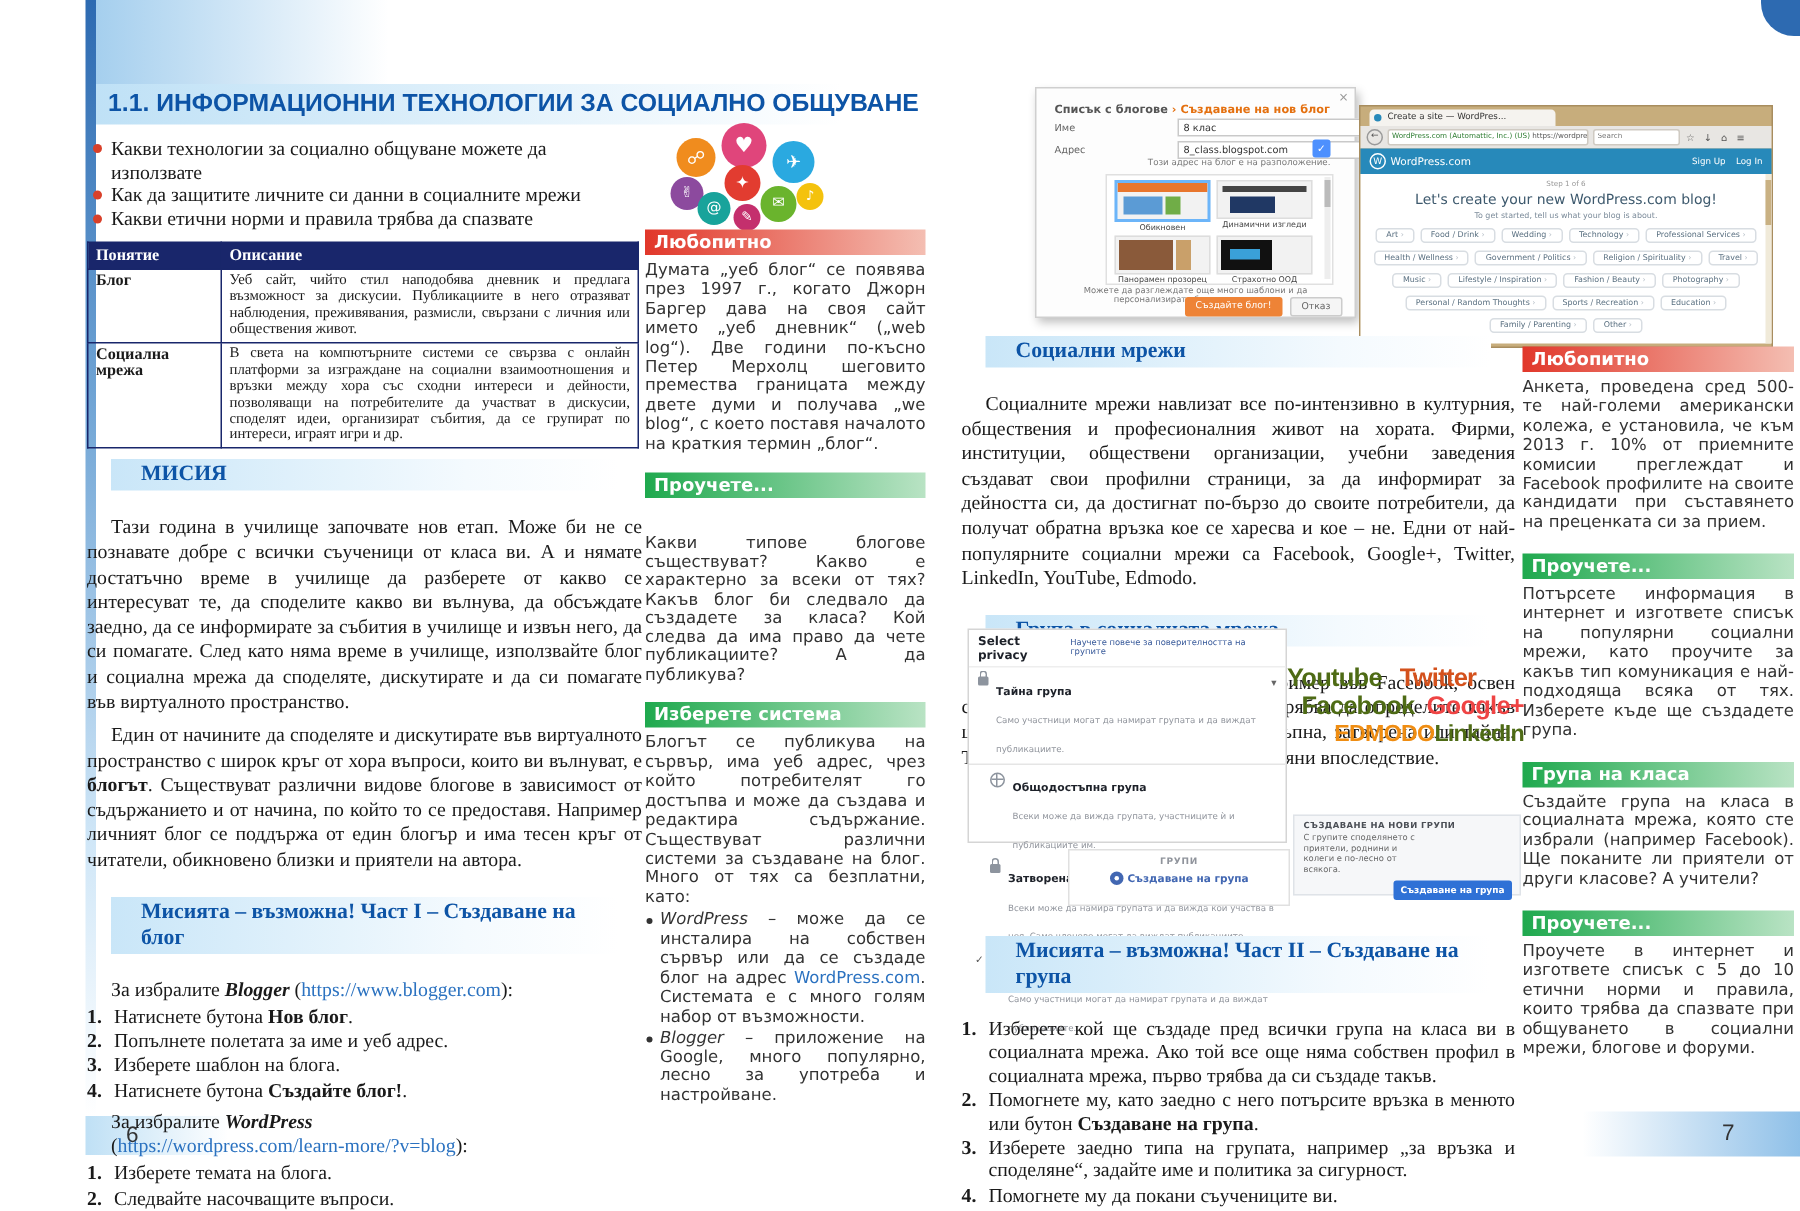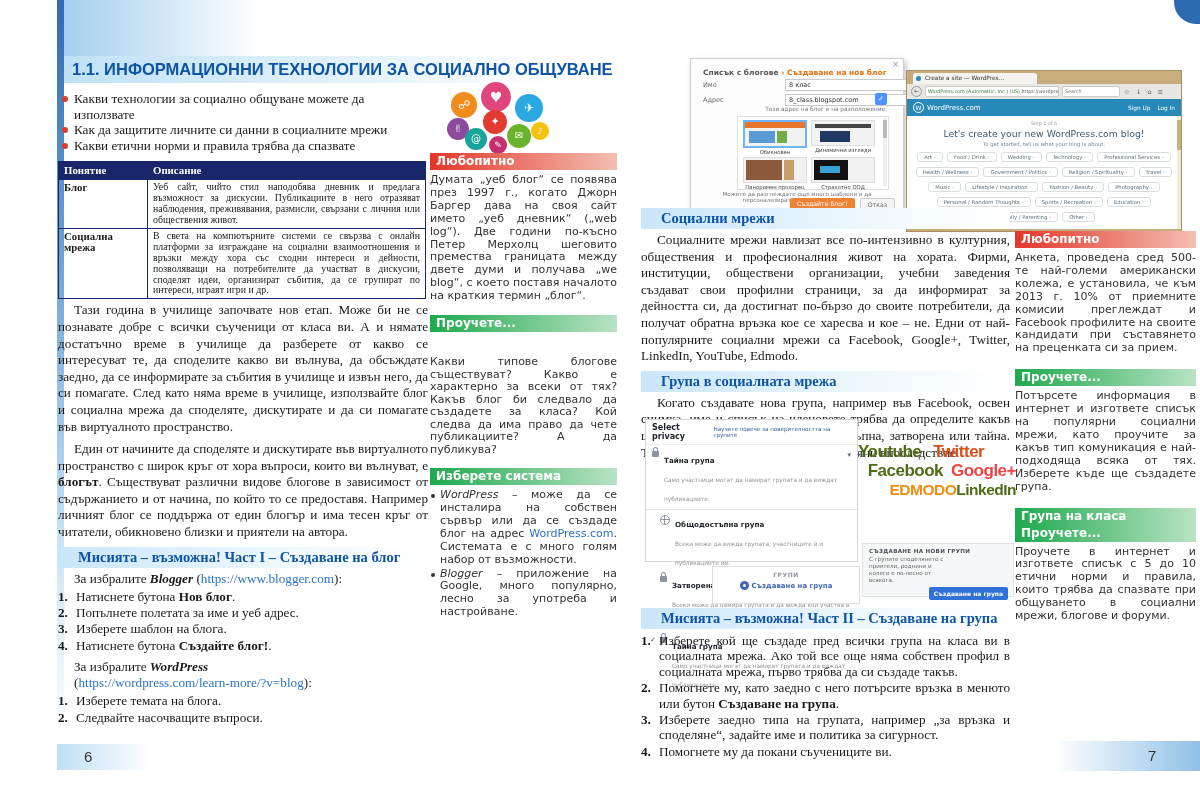--- a/index.html
+++ b/index.html
@@ -11,21 +11,21 @@
   .corner-tl{left:64px;top:0;width:195px;height:57px;background:linear-gradient(90deg,#a5cfee 0%,#ffffff 100%);}
   .corner-tr{left:1174px;top:0;width:26px;height:24px;background:#2d6ab1;border-bottom-left-radius:22px;}
   .title-band{left:64px;top:56px;width:553px;height:27px;background:linear-gradient(90deg,#bfe1f6 0%,#ffffff 90%);line-height:27px;font-family:"Liberation Sans",sans-serif;font-weight:bold;font-size:16.5px;color:#0d54a6;padding-left:8px;box-sizing:border-box;white-space:nowrap;}
   .pagenum-strip-l{left:57px;top:744px;width:95px;height:26px;background:linear-gradient(90deg,#bfe0f5 0%,#ffffff 100%);}
   .pagenum-strip-r{left:1055px;top:741px;width:145px;height:30px;background:linear-gradient(90deg,#ffffff 0%,#8fc0e8 100%);}
   .pagenum{font-family:"Liberation Sans",sans-serif;font-size:15px;color:#333;}
   .pn6{left:84px;top:748px;}
   .pn7{left:1148px;top:747px;}
 
   
-  .band{background:linear-gradient(90deg,#c9e6f8 0%,#f4fafe 70%,#ffffff 100%);color:#0d54a6;font-weight:bold;font-size:14.5px;padding:2px 6px 2px 20px;margin:0;}
+  .band{background:linear-gradient(90deg,#c9e6f8 0%,#f4fafe 70%,#ffffff 100%);color:#0d54a6;font-weight:bold;font-size:14.5px;padding:2px 6px 2px 20px;margin:16px;}
   .para{font-size:13.2px;line-height:16.6px;text-align:justify;text-indent:16px;margin:3px 0 6px 0;}
   .link{color:#2b72c0;text-decoration:none;}
   ol.steps{margin:2px 0 0 0;padding:0;list-style:none;counter-reset:st;}
   ol.steps li{counter-increment:st;font-size:13.2px;line-height:15.4px;padding-left:18px;position:relative;text-align:justify;margin-bottom:1px;}
   ol.steps li::before{content:counter(st) ".";position:absolute;left:0;font-weight:bold;}
 
   
   .left-main{left:58px;top:88px;width:370px;}
   .learn-h{margin-left:22px;font-weight:bold;color:#0d54a6;font-size:13.8px;}
   ul.learn{margin:3px 0 0 2px;padding:0;list-style:none;}
@@ -185,20 +185,21 @@
       <td class="term">Блог</td>
       <td class="desc">Уеб сайт, чийто стил наподобява дневник и предлага възможност за дискусии. Публикациите в него отразяват наблюдения, преживявания, размисли, свързани с личния или обществения живот.</td>
     </tr>
     <tr>
       <td class="term">Социална мрежа</td>
       <td class="desc">В света на компютърните системи се свързва с онлайн платформи за изграждане на социални взаимоотношения и връзки между хора със сходни интереси и дейности, позволяващи на потребителите да участват в дискусии, споделят идеи, организират събития, да се групират по интереси, играят игри и др.</td>
     </tr>
   </tbody>
     </table>
 
+  <div class="band" style="margin-top:7px;">МИСИЯ</div>
   <p class="para">Тази година в училище започвате нов етап. Може би не се познавате добре с всички съученици от класа ви. А и нямате достатъчно време в училище да разберете от какво се интересуват те, да споделите какво ви вълнува, да обсъждате заедно, да се информирате за събития в училище и извън него, да си помагате. След като няма време в училище, използвайте блог и социална мрежа да споделяте, дискутирате и да си помагате във виртуалното пространство.</p>
 
   <p class="para"><span>Един от начините да споделяте и дискутирате във виртуалното пространство с широк кръг от хора въпроси, които ви вълнуват, е </span><b>блогът</b><span>. Съществуват различни видове блогове в зависимост от съдържанието и от начина, по който то се предоставя. Например личният блог се поддържа от един блогър и има тесен кръг от читатели, обикновено близки и приятели на автора.</span></p>
 
   <div class="band">Мисията – възможна! Част I – Създаване на блог</div>
   <p class="m1-intro"><span>За избралите </span><b><i>Blogger</i></b><span> (</span><a class="link" href="#">https://www.blogger.com</a><span>):</span></p>
   <ol class="steps">
     <li><span>Натиснете бутона </span><b>Нов блог</b><span>.</span></li>
     <li><span>Попълнете полетата за име и уеб адрес.</span></li>
     <li><span>Изберете шаблон на блога.</span></li>
@@ -216,20 +217,21 @@
 
 <div class="abs left-side">
   <div class="sb-head sb-red">Любопитно</div>
   <div class="sb-body">Думата „уеб блог“ се появява през 1997 г., когато Джорн Баргер дава на своя сайт името „уеб дневник“ („web log“). Две години по-късно Петер Мерхолц шеговито премества границата между двете думи и получава „we blog“, с което поставя началото на краткия термин „блог“.</div>
 
   <div class="sb-head sb-green">Проучете...</div>
   <div class="sb-body" style="line-height:12.5px;margin-top:24px;">Какви типове блогове съществуват? Какво е характерно за всеки от тях? Какъв блог би следвало да създадете за класа? Кой следва да има право да чете публикациите? А да публикува?</div>
 
   <div class="sb-head sb-green">Изберете система</div>
   <div class="sb-body">
+    <span>Блогът се публикува на сървър, има уеб адрес, чрез който потребителят го достъпва и може да създава и редактира съдържание. Съществуват различни системи за създаване на блог. Много от тях са безплатни, като:</span>
     <ul class="sys">
       <li><span class="it">WordPress</span><span> – може да се инсталира на собствен сървър или да се създаде блог на адрес </span><a class="link" href="#">WordPress.com</a><span>. Системата е с много голям набор от възможности.</span></li>
       <li><span class="it">Blogger</span><span> – приложение на Google, много популярно, лесно за употреба и настройване.</span></li>
     </ul>
   </div>
 </div>
 
 <div class="abs blogger">
   <span class="bg-close">×</span>
   <div class="bg-bc"><span>Списък с блогове</span> <span class="or">›</span> <span class="or">Създаване на нов блог</span></div>
@@ -405,16 +407,17 @@
 </div>
 
 <div class="abs right-side">
   <div class="sb-head sb-red">Любопитно</div>
   <div class="sb-body">Анкета, проведена сред 500-те най-големи американски колежа, е установила, че към 2013 г. 10% от приемните комисии преглеждат и Facebook профилите на своите кандидати при съставянето на преценката си за прием.</div>
 
   <div class="sb-head sb-green">Проучете...</div>
   <div class="sb-body">Потърсете информация в интернет и изгответе списък на популярни социални мрежи, като проучите за какъв тип комуникация е най-подходяща всяка от тях. Изберете къде ще създадете група.</div>
 
   <div class="sb-head sb-green">Група на класа</div>
+  <div class="sb-body">Създайте група на класа в социалната мрежа, която сте избрали (например Facebook). Ще поканите ли приятели от други класове? А учители?</div>
 
   <div class="sb-head sb-green">Проучете...</div>
   <div class="sb-body">Проучете в интернет и изгответе списък с 5 до 10 етични норми и правила, които трябва да спазвате при общуването в социални мрежи, блогове и форуми.</div>
 </div>
 
 </body></html>

